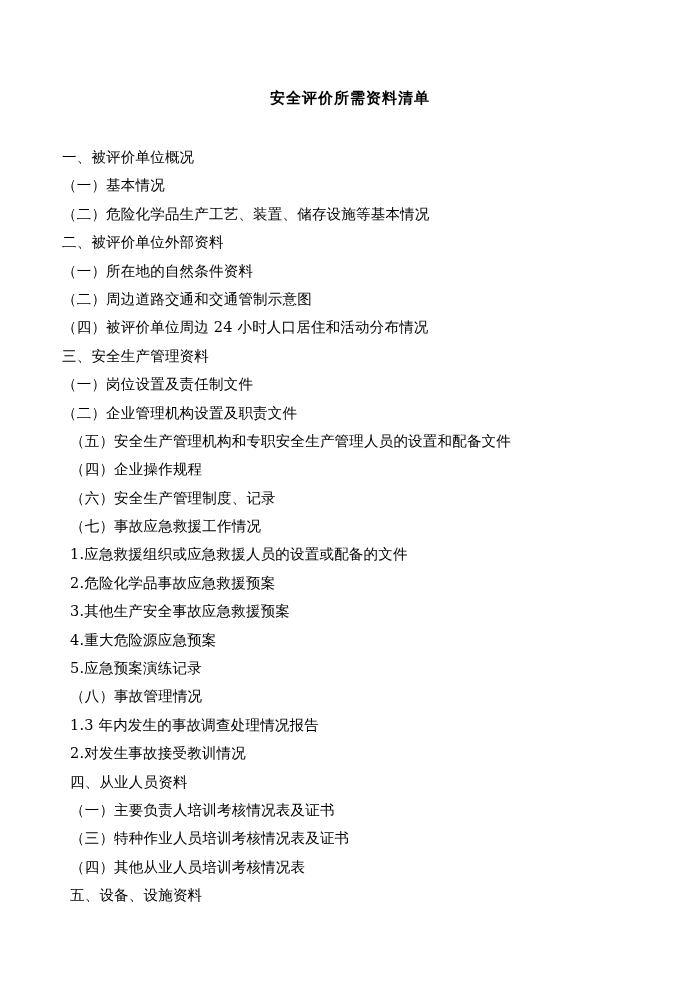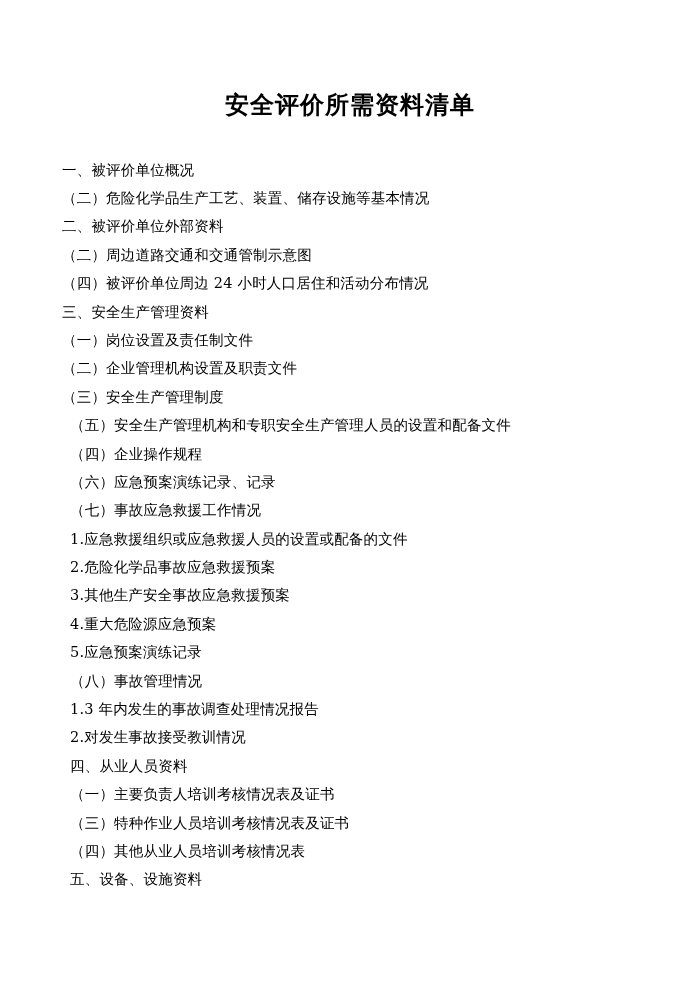--- a/index.html
+++ b/index.html
@@ -13,21 +13,21 @@
     background: #ffffff;
     position: relative;
     box-sizing: border-box;
     padding: 70px 62px 40px 62px;
     font-family: "DejaVu Serif", "Liberation Serif", serif;
     color: #000000;
     overflow: hidden;
   }
   .doc-title {
     text-align: center;
-    font-size: 24px;
+    font-size: 15px;
     font-weight: bold;
     letter-spacing: 1px;
     margin: 18px 0 0 0;
     line-height: 1.4;
   }
   .body-block {
     margin-top: 40px;
   }
   .line {
     font-size: 14.5px;
@@ -39,31 +39,32 @@
   .indent-0 { padding-left: 0px; }
   .indent-1 { padding-left: 8px; }
 </style>
 </head>
 <body>
 
 <div class="page">
   <h1 class="doc-title">安全评价所需资料清单</h1>
   <div class="body-block">
       <p class="line indent-0">一、被评价单位概况</p>
+      <p class="line indent-0">（一）基本情况</p>
       <p class="line indent-0">（二）危险化学品生产工艺、装置、储存设施等基本情况</p>
       <p class="line indent-0">二、被评价单位外部资料</p>
+      <p class="line indent-0">（一）所在地的自然条件资料</p>
       <p class="line indent-0">（二）周边道路交通和交通管制示意图</p>
       <p class="line indent-0">（四）被评价单位周边 24 小时人口居住和活动分布情况</p>
       <p class="line indent-0">三、安全生产管理资料</p>
       <p class="line indent-0">（一）岗位设置及责任制文件</p>
       <p class="line indent-0">（二）企业管理机构设置及职责文件</p>
-      <p class="line indent-0">（三）安全生产管理制度</p>
       <p class="line indent-1">（五）安全生产管理机构和专职安全生产管理人员的设置和配备文件</p>
       <p class="line indent-1">（四）企业操作规程</p>
-      <p class="line indent-1">（六）应急预案演练记录、记录</p>
+      <p class="line indent-1">（六）安全生产管理制度、记录</p>
       <p class="line indent-1">（七）事故应急救援工作情况</p>
       <p class="line indent-1">1.应急救援组织或应急救援人员的设置或配备的文件</p>
       <p class="line indent-1">2.危险化学品事故应急救援预案</p>
       <p class="line indent-1">3.其他生产安全事故应急救援预案</p>
       <p class="line indent-1">4.重大危险源应急预案</p>
       <p class="line indent-1">5.应急预案演练记录</p>
       <p class="line indent-1">（八）事故管理情况</p>
       <p class="line indent-1">1.3 年内发生的事故调查处理情况报告</p>
       <p class="line indent-1">2.对发生事故接受教训情况</p>
       <p class="line indent-1">四、从业人员资料</p>

